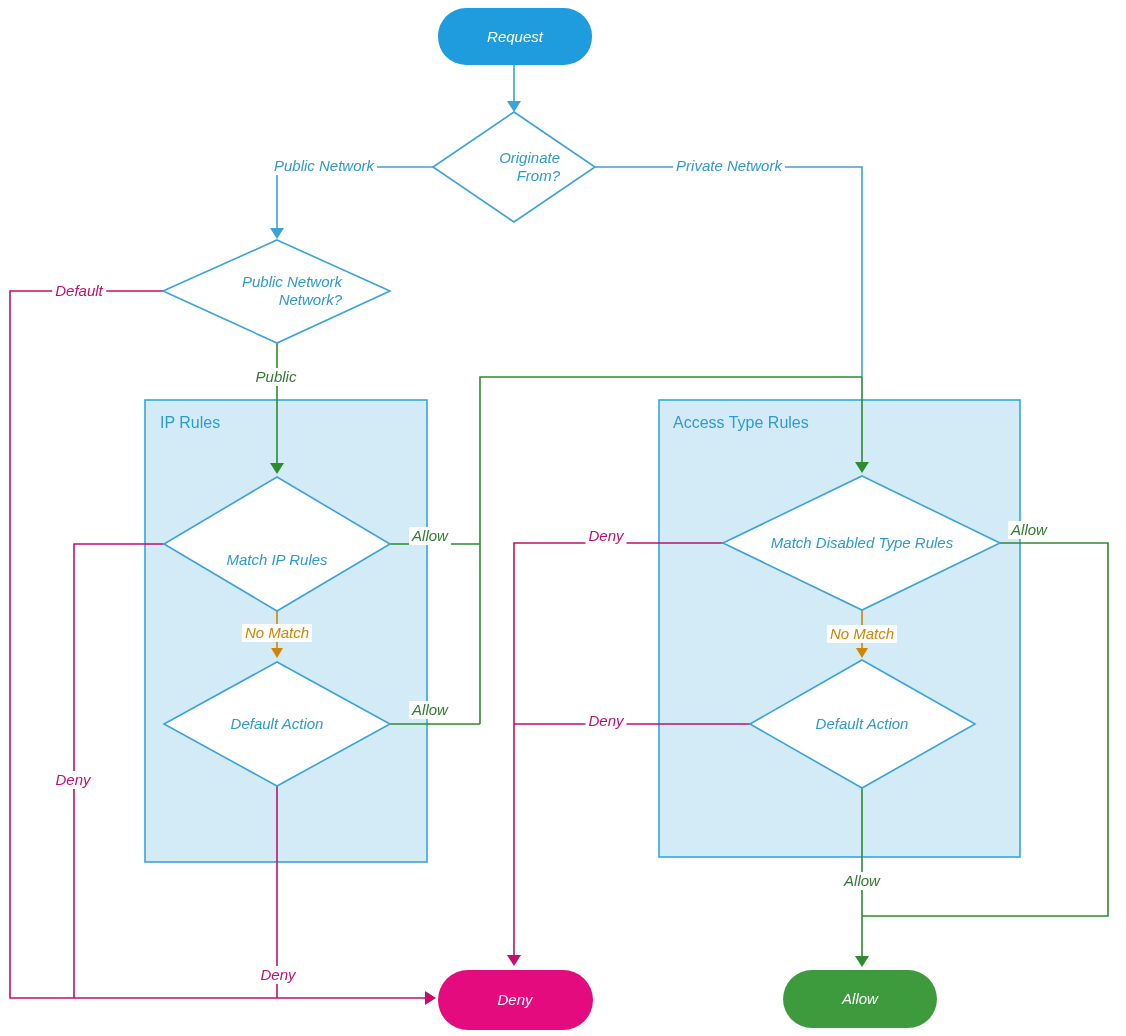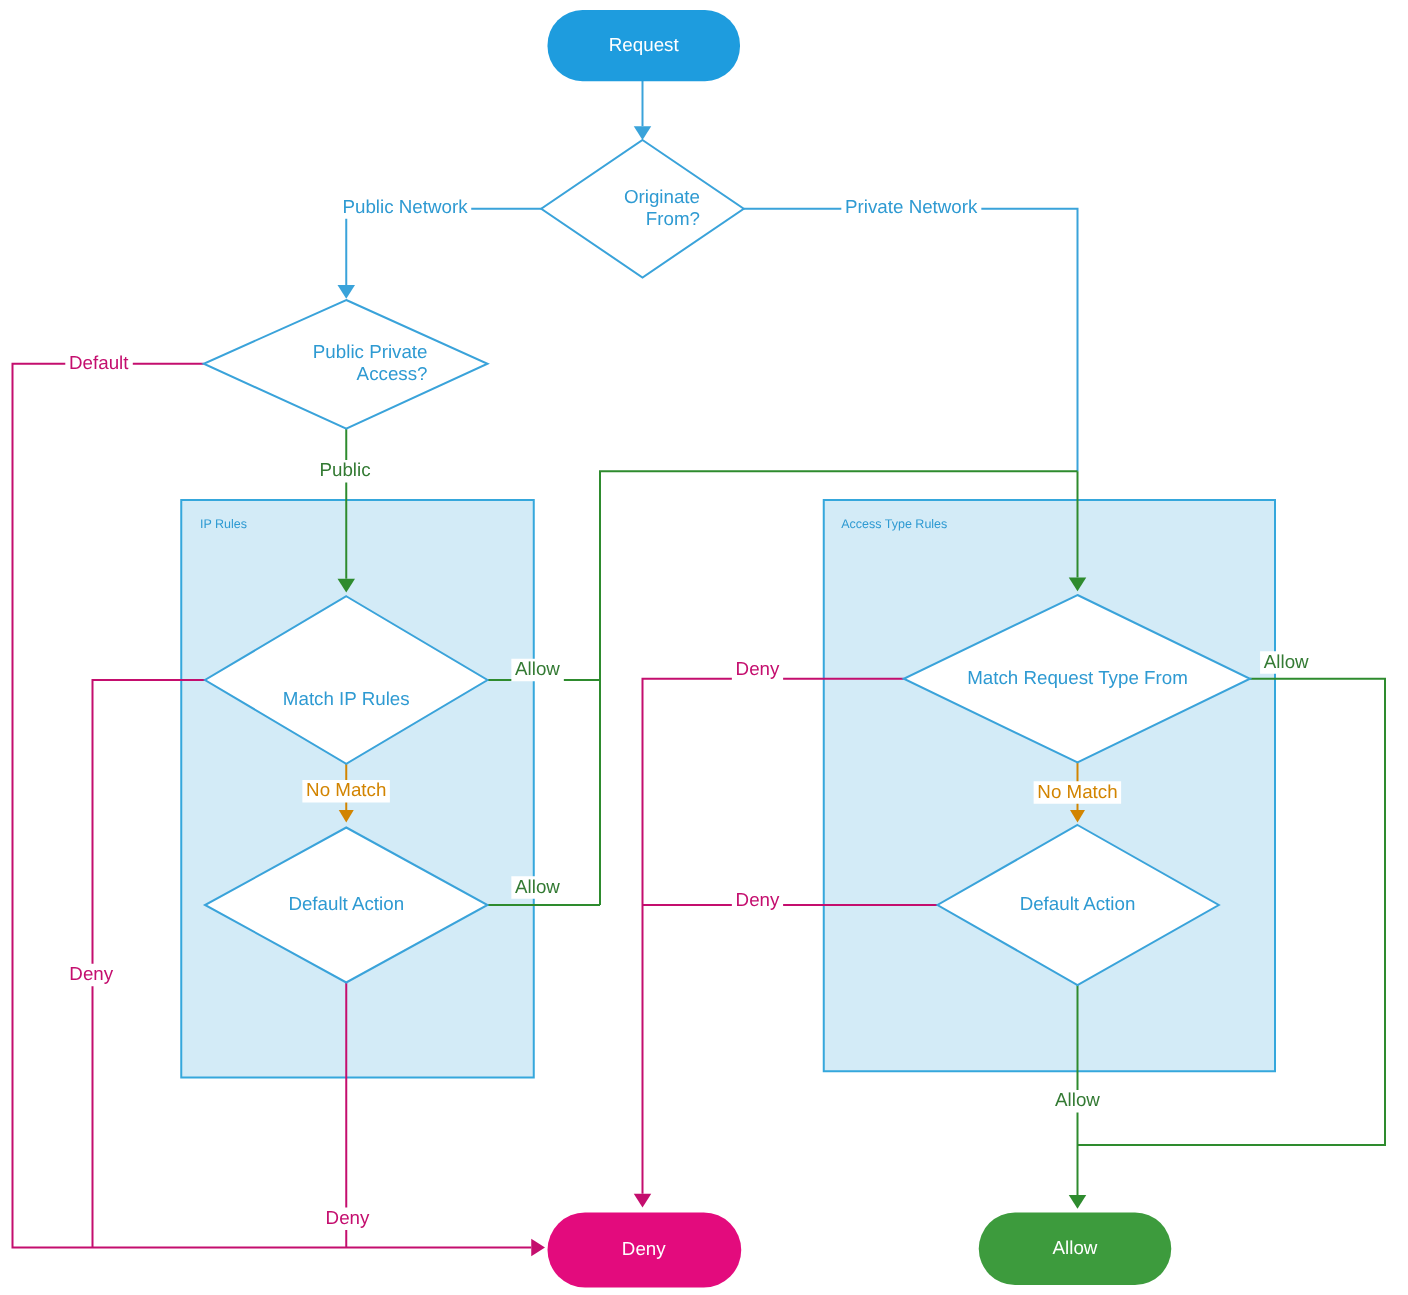--- a/index.html
+++ b/index.html
@@ -13,34 +13,35 @@
   }
   #diagram-svg { position:absolute; left:0; top:0; }
 
   .label {
     position: absolute;
     transform: translate(-50%,-50%);
     font-size: 15px;
     white-space: nowrap;
     line-height: 1.2;
     pointer-events: none;
+    font-style: italic;
   }
   .bg { background:#fff; padding:0 3px; }
   .wrap { white-space: normal; text-align:center; }
 
   .t-blue   { color: var(--text_blue); text-align: right; }
   .t-green  { color: var(--green_text); }
   .t-pink   { color: var(--pink_line); }
   .t-orange { color: var(--orange); }
   .t-white  { color: #ffffff; }
 
   .node-label { font-size: 15px; }
   .container-label {
     position:absolute;
-    font-size: 10px;
+    font-size: 16px;
     color: var(--text_blue);
     white-space: nowrap;
   }
 </style>
 </head>
 <body>
 
 <div id="stage">
 
   <svg id="diagram-svg" width="1126" height="1036" viewBox="0 0 1126 1036">
@@ -89,24 +90,24 @@
     <rect x="438" y="8" width="154" height="57" rx="28" style="fill:var(--node_blue)"></rect>
     <rect x="438" y="970" width="155" height="60" rx="30" style="fill:var(--node_pink)"></rect>
     <rect x="783" y="970" width="154" height="58" rx="29" style="fill:var(--node_green)"></rect>
   </svg>
 
   <span class="label t-white node-label" style="left:515px; top:37px;">Request</span>
   <span class="label t-white node-label" style="left:515px; top:1000px;">Deny</span>
   <span class="label t-white node-label" style="left:860px; top:999px;">Allow</span>
 
   <span class="label t-blue wrap" style="left:514px; top:167px; width:92px;">Originate From?</span>
-  <span class="label t-blue wrap" style="left:277px; top:291px; width:130px;">Public Private Access?</span>
+  <span class="label t-blue wrap" style="left:277px; top:291px; width:130px;">Public Network Network?</span>
   <span class="label t-blue" style="left:277px; top:560px;">Match IP Rules</span>
   <span class="label t-blue" style="left:277px; top:724px;">Default Action</span>
-  <span class="label t-blue" style="left:862px; top:543px;">Match Request Type From</span>
+  <span class="label t-blue" style="left:862px; top:543px;">Match Disabled Type Rules</span>
   <span class="label t-blue" style="left:862px; top:724px;">Default Action</span>
 
   <span class="container-label" style="left:160px; top:414px;">IP Rules</span>
   <span class="container-label" style="left:673px; top:414px;">Access Type Rules</span>
 
   <span class="label t-blue bg" style="left:324px; top:166px;">Public Network</span>
   <span class="label t-blue bg" style="left:729px; top:166px;">Private Network</span>
   <span class="label t-pink bg" style="left:79px; top:291px;">Default</span>
   <span class="label t-green bg" style="left:276px; top:377px;">Public</span>
   <span class="label t-green bg" style="left:430px; top:536px;">Allow</span>

